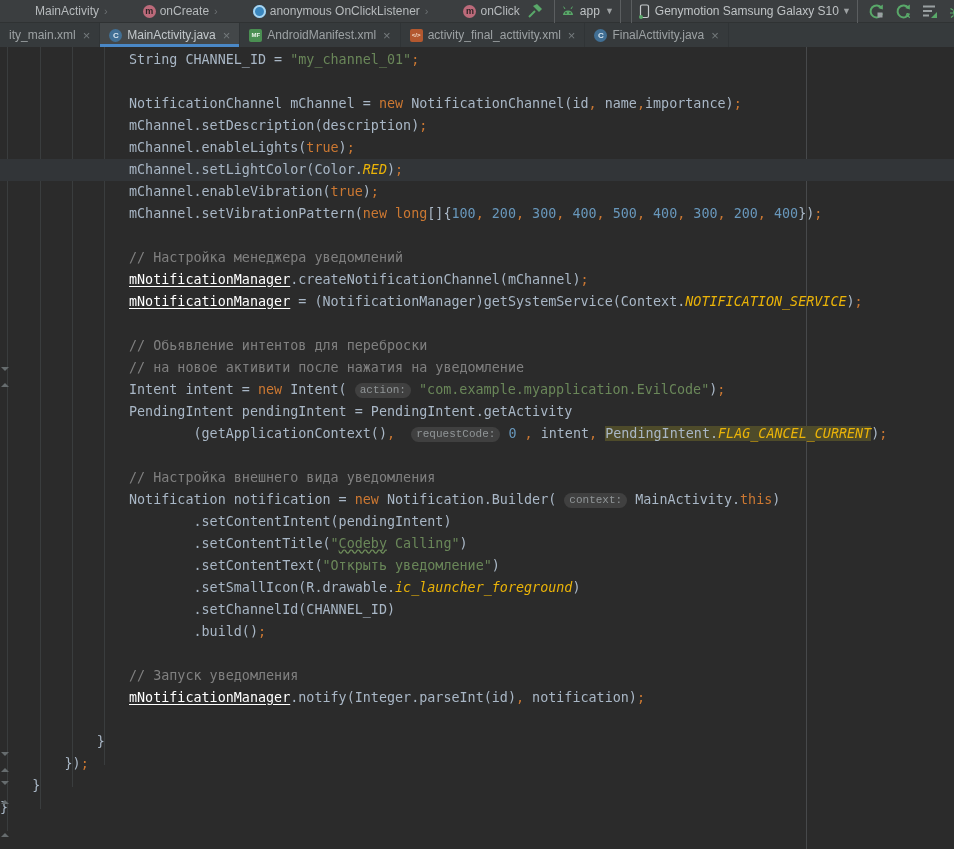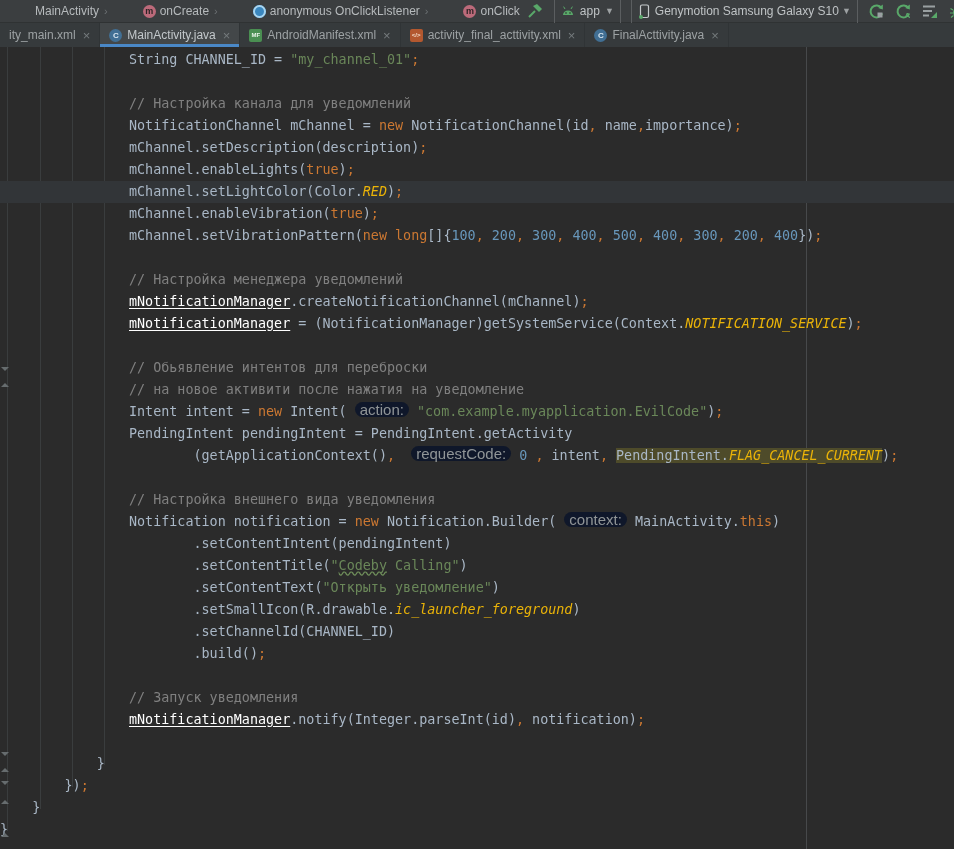--- a/index.html
+++ b/index.html
@@ -47,22 +47,22 @@
   .t-pl{color:#a9b7c6;}
   .t-kw{color:#cc7832;}
   .t-str{color:#6a8759;}
   .t-com{color:#808080;}
   .t-num{color:#6897bb;}
   .t-cn{color:#eab308;font-style:italic;}
   .t-fd{color:#ffffff;text-decoration:underline;text-underline-offset:2px;}
   .t-st{}
   .t-hl{background:#4e4b2a;}
   .t-wv{text-decoration:underline wavy #6f8f5a;text-decoration-skip-ink:none;}
-  .pill{display:inline-block;background:#0f172a;color:#909597;border-radius:8px;padding:0 5px;
-        font-family:Liberation Sans, sans-serif;font-size:15px;line-height:15px;vertical-align:1px;}
+  .pill{display:inline-block;background:#404040;color:#909597;border-radius:8px;padding:0 5px;
+        font-family:Liberation Mono, monospace;font-size:11px;line-height:15px;vertical-align:1px;}
   .fold{position:absolute;left:1px;width:0;height:0;border-left:4px solid transparent;border-right:4px solid transparent;}
   .fold.down{border-top:4px solid #666c6e;}
   .fold.up{border-bottom:4px solid #666c6e;}
 </style>
 </head>
 <body>
 
 <div class="toolbar">
   <div class="crumbs" id="crumbs">
       <span class="crumb">
@@ -183,21 +183,20 @@
 <div class="editor">
   <div class="iguide" style="left:7px;height:784px"></div>
   <div class="iguide" style="left:40px;height:762px"></div>
   <div class="iguide" style="left:72px;height:740px"></div>
   <div class="iguide" style="left:104px;height:718px"></div>
   <div class="margin-line"></div>
 
   <div class="code" id="code">
       <div class="code-line"><span class="t-pl">                String CHANNEL_ID = </span><span class="t-str">"my_channel_01"</span><span class="t-kw">;</span></div>
       <div class="code-line"></div>
-      <div class="code-line"><span class="t-com">                // Настройка канала для уведомлений</span></div>
       <div class="code-line"><span class="t-pl">                NotificationChannel mChannel = </span><span class="t-kw">new</span><span class="t-pl"> NotificationChannel(id</span><span class="t-kw">,</span><span class="t-pl"> name</span><span class="t-kw">,</span><span class="t-pl">importance)</span><span class="t-kw">;</span></div>
       <div class="code-line"><span class="t-pl">                mChannel.setDescription(description)</span><span class="t-kw">;</span></div>
       <div class="code-line"><span class="t-pl">                mChannel.enableLights(</span><span class="t-kw">true</span><span class="t-pl">)</span><span class="t-kw">;</span></div>
       <div class="code-line current"><span class="t-pl">                mChannel.setLightColor(Color.</span><span class="t-cn">RED</span><span class="t-pl">)</span><span class="t-kw">;</span></div>
       <div class="code-line"><span class="t-pl">                mChannel.enableVibration(</span><span class="t-kw">true</span><span class="t-pl">)</span><span class="t-kw">;</span></div>
       <div class="code-line"><span class="t-pl">                mChannel.setVibrationPattern(</span><span class="t-kw">new</span><span class="t-pl"> </span><span class="t-kw">long</span><span class="t-pl">[]{</span><span class="t-num">100</span><span class="t-kw">,</span><span class="t-pl"> </span><span class="t-num">200</span><span class="t-kw">,</span><span class="t-pl"> </span><span class="t-num">300</span><span class="t-kw">,</span><span class="t-pl"> </span><span class="t-num">400</span><span class="t-kw">,</span><span class="t-pl"> </span><span class="t-num">500</span><span class="t-kw">,</span><span class="t-pl"> </span><span class="t-num">400</span><span class="t-kw">,</span><span class="t-pl"> </span><span class="t-num">300</span><span class="t-kw">,</span><span class="t-pl"> </span><span class="t-num">200</span><span class="t-kw">,</span><span class="t-pl"> </span><span class="t-num">400</span><span class="t-pl">})</span><span class="t-kw">;</span></div>
       <div class="code-line"></div>
       <div class="code-line"><span class="t-com">                // Настройка менеджера уведомлений</span></div>
       <div class="code-line"><span class="t-pl">                </span><span class="t-fd">mNotificationManager</span><span class="t-pl">.createNotificationChannel(mChannel)</span><span class="t-kw">;</span></div>
       <div class="code-line"><span class="t-pl">                </span><span class="t-fd">mNotificationManager</span><span class="t-pl"> = (NotificationManager)getSystemService(Context.</span><span class="t-cn">NOTIFICATION_SERVICE</span><span class="t-pl">)</span><span class="t-kw">;</span></div>

